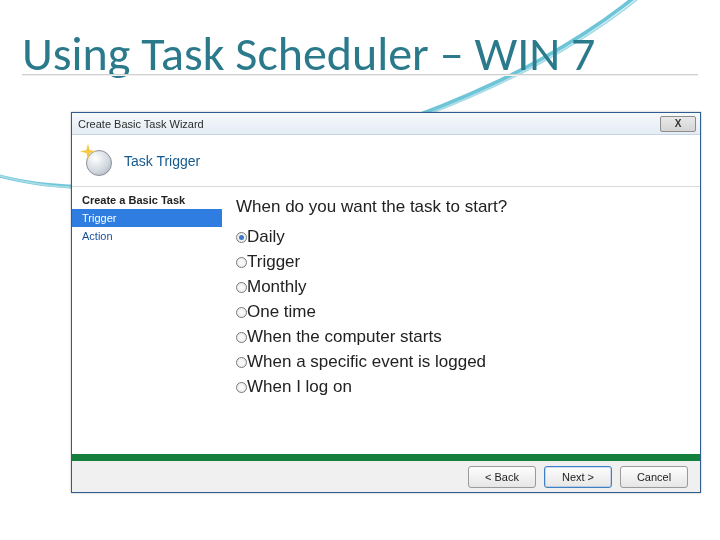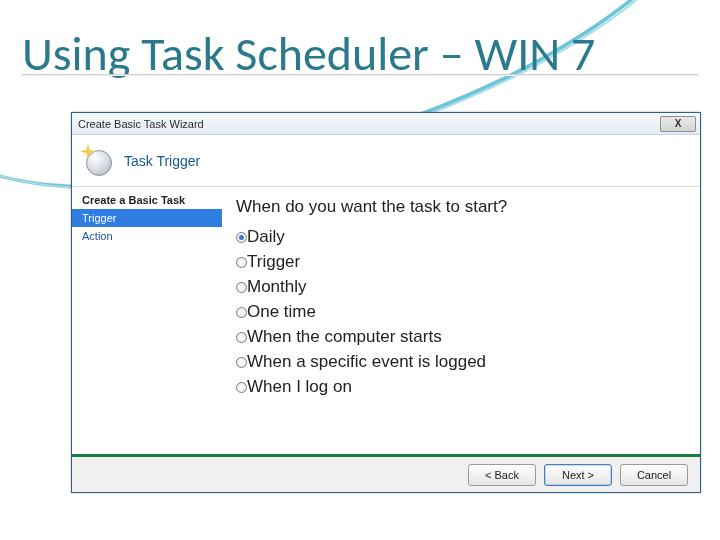--- a/index.html
+++ b/index.html
@@ -161,21 +161,21 @@
     display: inline-flex;
     align-items: center; justify-content: center;
     background: radial-gradient(#fff,#e6e6e6);
   }
   .radio.checked::after {
     content:""; width:5px; height:5px; border-radius:50%;
     background:#3b78c9;
   }
   .footer {
     height: 38px;
-    border-top: 3px solid #15803d;
+    border-top: 7px solid #15803d;
     background: #f0f0f0;
     display: flex;
     align-items: center;
     justify-content: flex-end;
     gap: 8px;
     padding-right: 12px;
     text-align: right;
   }
   .btn {
     min-width: 68px;

